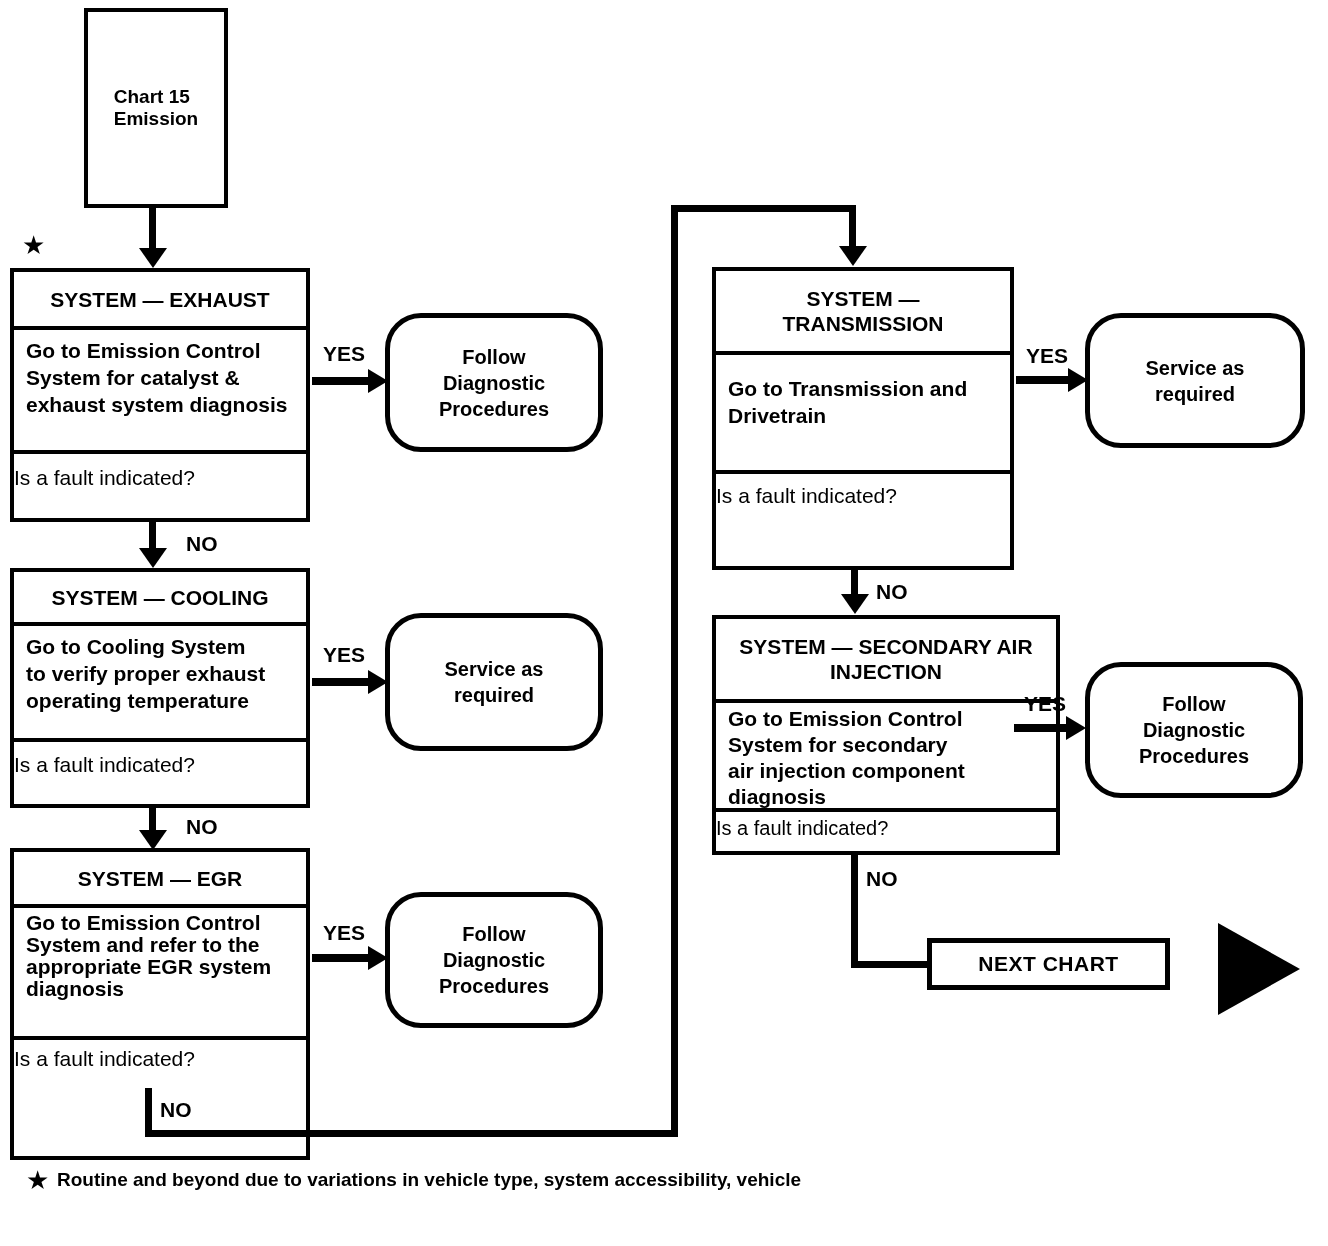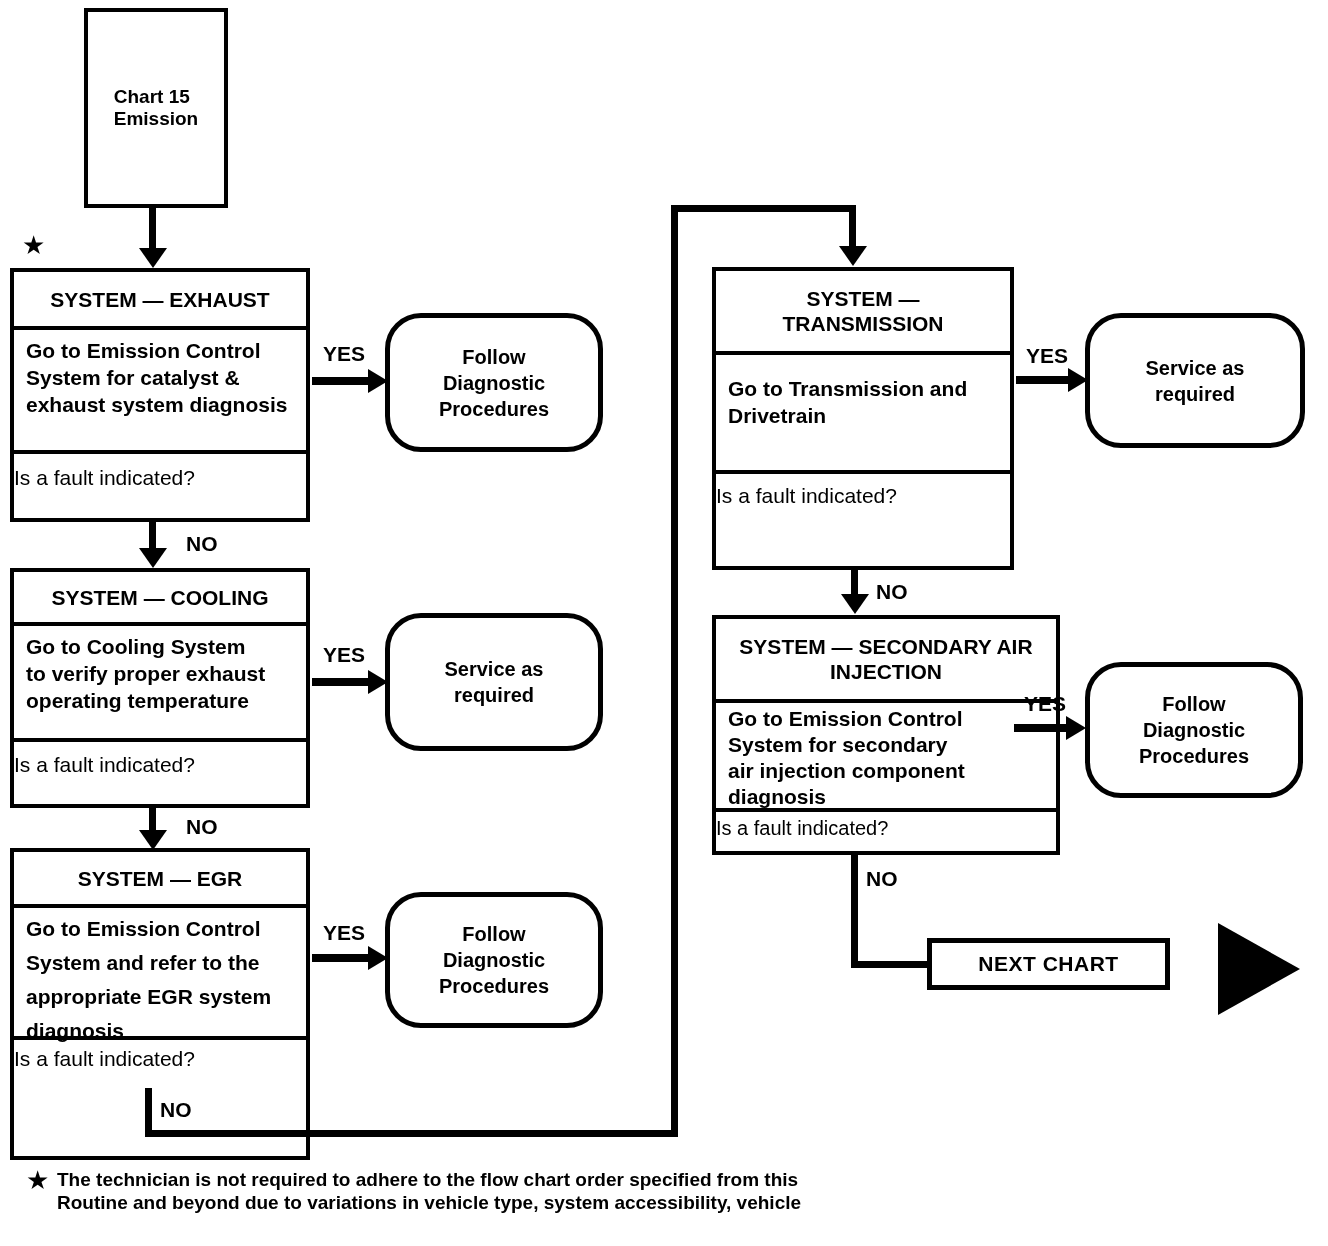--- a/index.html
+++ b/index.html
@@ -181,21 +181,21 @@
   <div class="rbox" style="left:385px;top:613px;width:218px;height:138px">Service as required</div>
 
   <div class="line" style="left:149px;top:808px;width:7px;height:24px"></div>
   <div class="ah-down" style="left:139px;top:830px"></div>
   <div class="lbl" style="left:186px;top:816px">NO</div>
 
   <div class="pbox" style="left:10px;top:848px;width:300px;height:312px">
     <div class="phead" style="height:52px">
       <span>SYSTEM — EGR</span>
     </div>
-    <div class="pbody" style="height:128px;padding-top:4px;line-height:34px">Go to Emission Control System and refer to the appropriate EGR system diagnosis</div>
+    <div class="pbody" style="height:128px;padding-top:4px;line-height:22px">Go to Emission Control System and refer to the appropriate EGR system diagnosis</div>
     <div class="pquest" style="padding-top:7px">Is a fault indicated?</div>
   </div>
 
   <div class="lbl" style="left:323px;top:922px">YES</div>
   <div class="line" style="left:312px;top:954px;width:58px;height:8px"></div>
   <div class="ah-right" style="left:368px;top:946px"></div>
   <div class="rbox" style="left:385px;top:892px;width:218px;height:136px">Follow Diagnostic Procedures</div>
 
   <div class="lbl" style="left:160px;top:1099px">NO</div>
   <div class="line" style="left:145px;top:1088px;width:7px;height:49px"></div>
@@ -237,17 +237,16 @@
 
   <div class="lbl" style="left:866px;top:868px">NO</div>
   <div class="line" style="left:851px;top:855px;width:7px;height:113px"></div>
   <div class="line" style="left:851px;top:961px;width:124px;height:7px"></div>
 
   <div class="ncbox" style="left:927px;top:938px;width:243px;height:52px">NEXT CHART</div>
   <div class="nc-tri" style="left:1218px;top:923px"></div>
 
   <div class="star" style="left:26px;top:1167px">★</div>
   <div class="footnote-text" style="left:57px;top:1168px;width:920px">
-    <div>The technician is not required to adhere to the flow chart order specified from this</div>
     <div>Routine and beyond due to variations in vehicle type, system accessibility, vehicle</div>
   </div>
 
 </div>
 
 </body></html>

